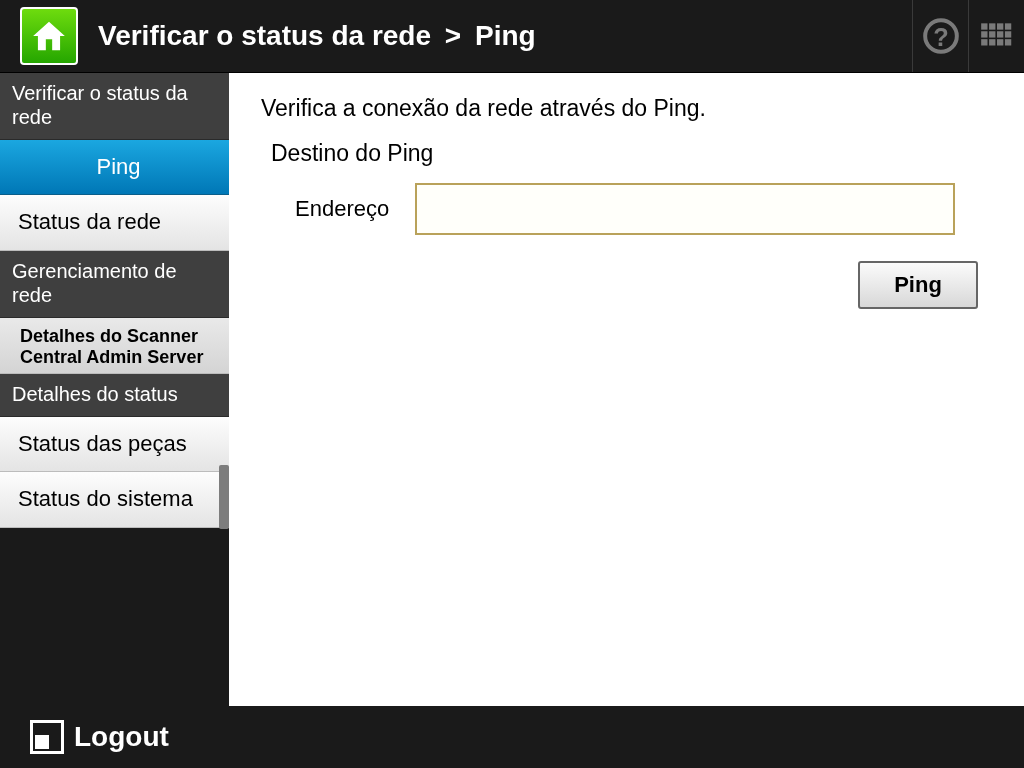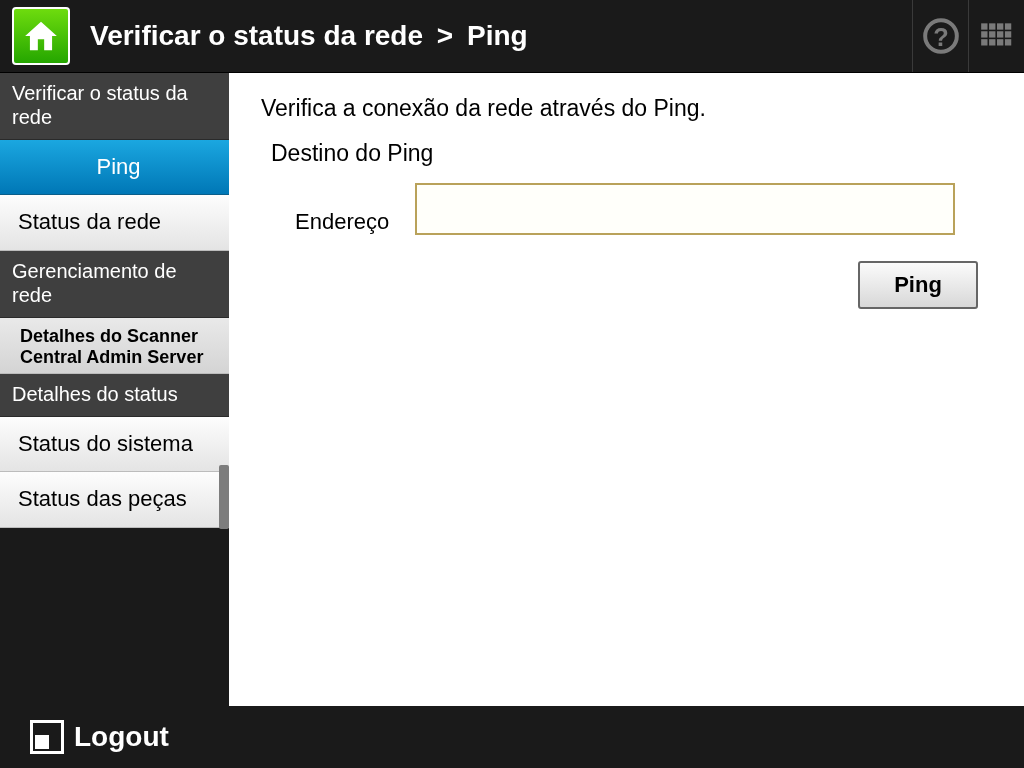--- a/index.html
+++ b/index.html
@@ -1,21 +1,21 @@
 <!DOCTYPE html>
 <html><head>
 <meta charset="utf-8">
 <style>
   * { box-sizing: border-box; margin: 0; padding: 0; }
   html, body { width: 1024px; height: 768px; overflow: hidden; font-family: "Segoe UI", Arial, sans-serif; background: #000; }
 
   .app { width: 1024px; height: 768px; display: flex; flex-direction: column; background: #1a1a1a; }
 
   
-  .topbar { height: 73px; background: #1a1a1a; display: flex; align-items: center; padding-left: 12px; border-bottom: 1px solid #000; }
+  .topbar { height: 73px; background: #1a1a1a; display: flex; align-items: center; padding-left: 20px; border-bottom: 1px solid #000; }
   .home-btn { width: 58px; height: 58px; background: linear-gradient(#6edc0e,#25a600); border: 2px solid #fff; border-radius: 4px; display:flex; align-items:center; justify-content:center; cursor:pointer; }
   .home-btn svg { width: 38px; height: 38px; }
   .breadcrumb { color:#fff; font-size: 28px; font-weight: 600; margin-left: 20px; flex: 1; }
   .breadcrumb .sep { margin: 0 6px; }
   .top-right { display:flex; height:100%; margin-left:auto; }
   .top-icon { width: 56px; height: 100%; border-left:1px solid #3a3a3a; display:flex; align-items:center; justify-content:center; cursor:pointer; }
   .top-icon svg { width:38px; height:38px; }
 
   
   .body { flex:1; display:flex; min-height:0; }
@@ -27,21 +27,21 @@
   .side-item { font-size:22px; padding:14px 10px 14px 18px; line-height:1.2; cursor:pointer; border-bottom:1px solid #bcbcbc; }
   .side-item.light { background:linear-gradient(#fdfdfd,#e4e4e4); color:#000; }
   .side-item.active { background:linear-gradient(#1ba7e0,#0077b6); color:#fff; text-align:center; border-bottom:1px solid #0a5e8a;}
   .side-sub { background:linear-gradient(#e9e9e9,#d4d4d4); color:#000; font-size:18px; padding:8px 10px 4px 20px; line-height:1.2; border-bottom:1px solid #bcbcbc; cursor:pointer;font-weight:bold;}
   .scroll-thumb { position:absolute; right:0; top:392px; width:10px; height:64px; background:#7d7d7d; border-radius:2px; }
 
   
   .main { flex:1; background:#fff; padding:22px 12px 0 32px; position:relative; }
   .desc { font-size:23px; color:#000; margin-bottom:18px; }
   .section-title { font-size:23px; color:#000; margin:4px 0 16px 10px; }
-  .field-row { display:flex; align-items:flex-end; margin-left:34px; margin-bottom:26px; }
+  .field-row { display:flex; align-items:center; margin-left:34px; margin-bottom:26px; }
   .field-label { font-size:22px; color:#000; width:120px; }
   .field-input { flex:1; height:52px; border:2px solid #b9a25a; background:#fffffa; font-size:20px; padding:0 8px; max-width:540px;}
   .ping-row { display:flex; justify-content:flex-end; margin-right:34px; margin-bottom:30px;}
   .ping-btn { width:120px; height:48px; font-size:22px; font-weight:600; background:linear-gradient(#fbfbfb,#d8d8d8); border:2px solid #666; border-radius:3px; cursor:pointer;}
   .result-box { margin:0 24px 0 60px; border:2px solid #000;}
   .result-head { background:#000; color:#fff; font-size:22px; text-align:center; padding:2px 0 4px; }
   .result-body { height:290px; background:#fff; }
 
   
   .footer { height:62px; background:#1a1a1a; display:flex; align-items:center; padding-left:14px; }
@@ -96,22 +96,22 @@
   <div class="body">
 
     <div class="sidebar">
       <div class="side-scroll">
         <div class="side-header">Verificar o status da rede</div>
         <div class="side-item active">Ping</div>
         <div class="side-item light">Status da rede</div>
         <div class="side-header">Gerenciamento de rede</div>
         <div class="side-sub">Detalhes do Scanner Central Admin Server</div>
         <div class="side-header">Detalhes do status</div>
+        <div class="side-item light">Status das peças</div>
         <div class="side-item light">Status do sistema</div>
-        <div class="side-item light">Status das peças</div>
       </div>
       <div class="scroll-thumb"></div>
     </div>
 
     <div class="main">
       <div class="desc">Verifica a conexão da rede através do Ping.</div>
       <div class="section-title">Destino do Ping</div>
       <div class="field-row">
         <div class="field-label">Endereço</div>
         <input class="field-input" type="text" value="" style="">

